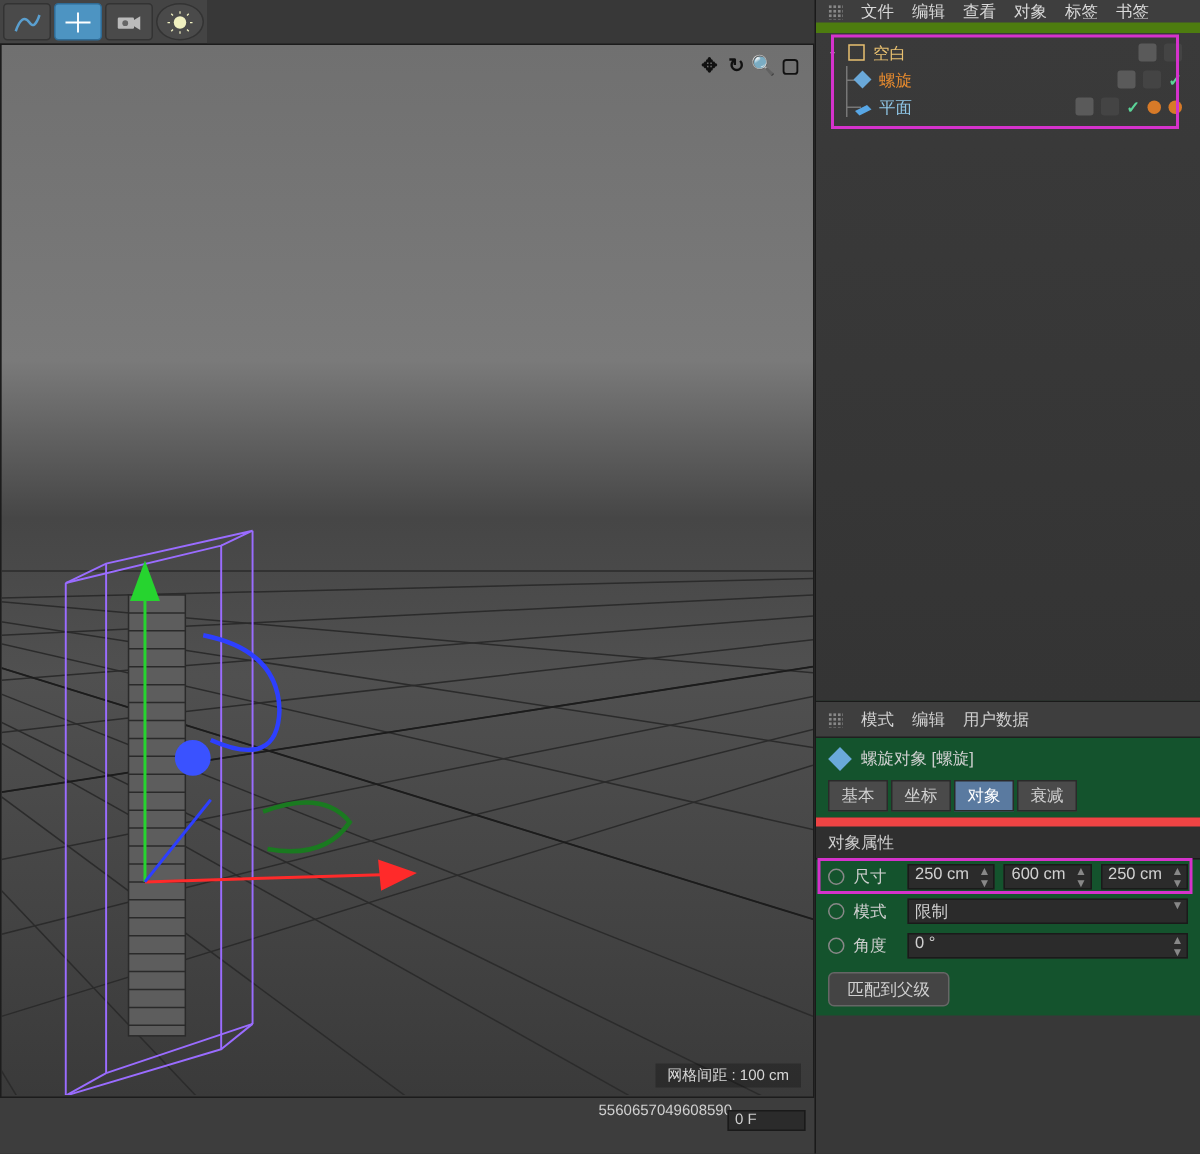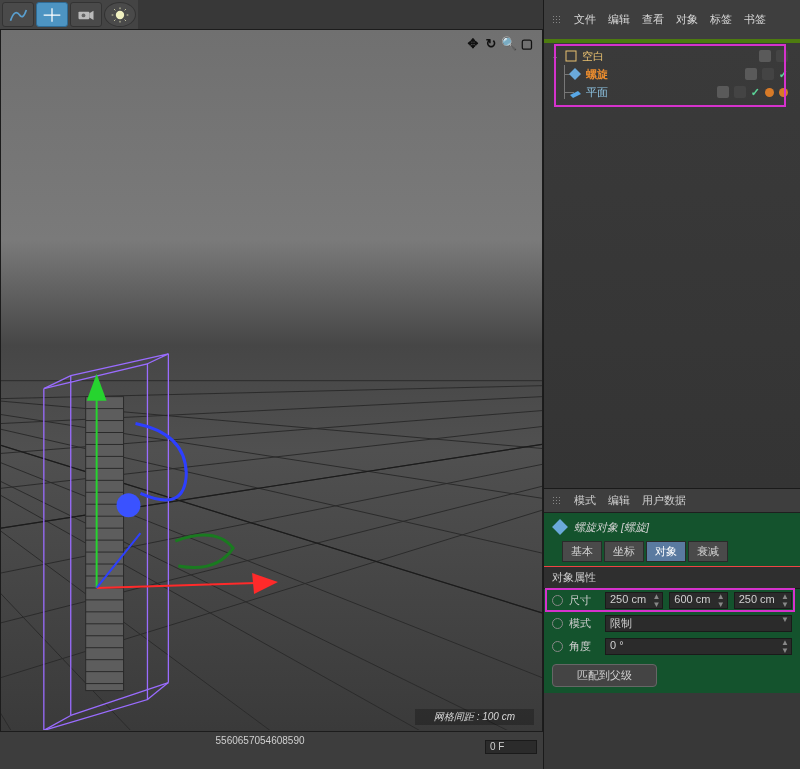--- a/index.html
+++ b/index.html
@@ -15,85 +15,85 @@
 
   
   .viewport{position:absolute;top:29px;left:0;width:543px;height:703px;
     background:
       linear-gradient(to bottom,#707070 0%,#7a7a7a 30%,#464646 45%,#505050 60%,#3a3a3a 100%);
     border:1px solid #1c1c1c;overflow:hidden;}
   .vp-svg{position:absolute;inset:0;}
   .vp-nav{position:absolute;top:6px;right:8px;display:flex;gap:4px;}
   .vp-nav span{width:14px;height:14px;display:inline-flex;align-items:center;justify-content:center;
     color:#111;font-size:13px;font-weight:bold;cursor:pointer;}
-  .vp-status{position:absolute;bottom:6px;right:8px;background:rgba(0,0,0,.25);padding:1px 19px;
-    color:#d8d8d8;font-size:10px;font-style:italic;}
+  .vp-status{position:absolute;bottom:6px;right:8px;background:rgba(0,0,0,.25);padding:1px 8px;
+    color:#d8d8d8;font-size:10px;}
 
   
   .ruler{position:absolute;top:732px;left:0;width:543px;height:37px;background:#3d3d3d;
     display:flex;align-items:flex-start;padding-top:3px;}
-  .ruler-ticks{display:flex;justify-content:center;width:520px;padding:0 20px;}
+  .ruler-ticks{display:flex;justify-content:flex-end;width:520px;padding:0 32px;}
   .ruler-ticks span{color:#d0d0d0;font-size:10px;}
   .ruler-frame{position:absolute;right:6px;top:8px;display:flex;align-items:center;gap:3px;}
   .ruler-frame .fr-in{width:52px;height:14px;background:#2b2b2b;border:1px solid #1a1a1a;color:#cfcfcf;
     font-size:10px;padding:0 4px;}
 
   
   .right-col{position:absolute;top:0;left:543px;width:257px;height:769px;background:#383838;
     border-left:1px solid #1a1a1a;display:flex;flex-direction:column;}
 
   
-  .om-menu{display:flex;align-items:center;gap:12px;padding:12px 8px;background:#3e3e3e;
-    border-bottom:4px solid #4d7c0f;}
+  .om-menu{display:flex;align-items:center;gap:12px;padding:0 8px;background:#3e3e3e;
+    border-bottom:7px solid #4d7c0f;}
   .om-grip{width:10px;height:10px;display:inline-block;
     background:radial-gradient(circle,#888 1px,transparent 1px);background-size:3px 3px;}
   .om-menu a{color:#d8d8d8;cursor:pointer;text-decoration:none;}
 
   
   .om-body{position:relative;height:445px;background:linear-gradient(#3a3a3a,#343434);}
   .hier{position:relative;margin:4px 6px;}
   .h-row{display:flex;align-items:center;height:18px;gap:4px;position:relative;}
   .h-toggle{width:10px;text-align:center;color:#ccc;cursor:pointer;}
   .h-icon{width:14px;height:14px;display:inline-flex;align-items:center;justify-content:center;}
   .h-label{cursor:pointer;}
   .h-label.null{color:#e8c070;}
-  .h-label.sel{color:#e88b2e;font-weight:bold;}
+  .h-label.sel{color:#e88b2e;font-weight:normal;}
   .h-dots{margin-left:auto;display:flex;gap:5px;align-items:center;padding-right:6px;}
   .dot{width:12px;height:12px;border-radius:2px;}
   .dot.gray{background:#5a5a5a;}
   .dot.gray2{background:#444;}
   .chk{color:#5bd498;font-size:11px;font-weight:bold;}
   .orange-dot{width:9px;height:9px;border-radius:50%;background:#d77a28;}
   .row2,.row3{padding-left:18px;}
   .tree-line{position:absolute;left:14px;top:18px;width:1px;height:34px;
     background:#777;}
   .tree-h1{position:absolute;left:14px;top:27px;width:10px;height:1px;background:#777;}
   .tree-h2{position:absolute;left:14px;top:45px;width:10px;height:1px;background:#777;}
 
   
   .hl{position:absolute;border:2px solid #d532cc;pointer-events:none;}
 
   
   .am{border-top:1px solid #1a1a1a;background:#14532d;}
   .am-menu{display:flex;align-items:center;gap:12px;padding:4px 8px;background:#3e3e3e;
     border-bottom:1px solid #1f1f1f;}
-  .am-title{display:flex;align-items:flex-end;gap:6px;padding:6px 8px;font-style:italic;}
+  .am-title{display:flex;align-items:flex-start;gap:6px;padding:6px 8px;}
   .am-title .cube{width:16px;height:16px;background:#6aa9da;transform:rotate(45deg) scale(.7);}
-  .tabs{display:flex;gap:2px;padding:0 18px 4px;}
+  .tabs{display:flex;gap:2px;padding:0 8px 4px;}
   .tab{padding:2px 8px;background:#4a4a4a;border:1px solid #2a2a2a;cursor:pointer;}
   .tab.active{background:#5a7aa0;color:#fff;}
-  .section-title{padding:3px 8px;background:#2f2f2f;color:#cfcfcf;border-top:1px solid #ef4444;
+  .section-title{padding:3px 8px;background:#2f2f2f;color:#cfcfcf;border-top:6px solid #ef4444;
     border-bottom:1px solid #1a1a1a;}
   .prop-row{display:flex;align-items:center;gap:6px;padding:3px 8px;}
   .p-rad{width:11px;height:11px;border-radius:50%;border:1px solid #888;flex-shrink:0;}
   .p-label{width:30px;color:#cfcfcf;flex-shrink:0;}
   .p-input{flex:1;height:17px;background:#2b2b2b;border:1px solid #1a1a1a;color:#cfcfcf;
     font-size:10px;padding:0 4px;position:relative;}
   .p-input .spin{position:absolute;right:2px;top:0;font-size:8px;color:#888;line-height:8px;}
-  .am-btn{margin:6px 8px;padding:3px 24px;background:#444;border:1px solid #666;border-radius:4px;
+  .am-btn{margin:6px 8px;padding:3px 12px;background:#444;border:1px solid #666;border-radius:4px;
     cursor:pointer;display:inline-block;}
 </style>
 </head>
 <body>
 
 <div id="app">
 
   <div class="top-tools">
     <div class="tool-btn">
       <svg viewBox="0 0 24 20">
@@ -214,21 +214,21 @@
     </div>
     <div class="vp-status">网格间距 : 100 cm</div>
   </div>
 
   <div class="ruler">
     <div class="ruler-ticks">
       <span>55</span>
       <span>60</span>
       <span>65</span>
       <span>70</span>
-      <span>54</span>
+      <span>49</span>
       <span>60</span>
       <span>85</span>
       <span>90</span>
     </div>
     <div class="ruler-frame">
       <div class="fr-in">0 F</div>
     </div>
   </div>
 
   <div class="right-col">

